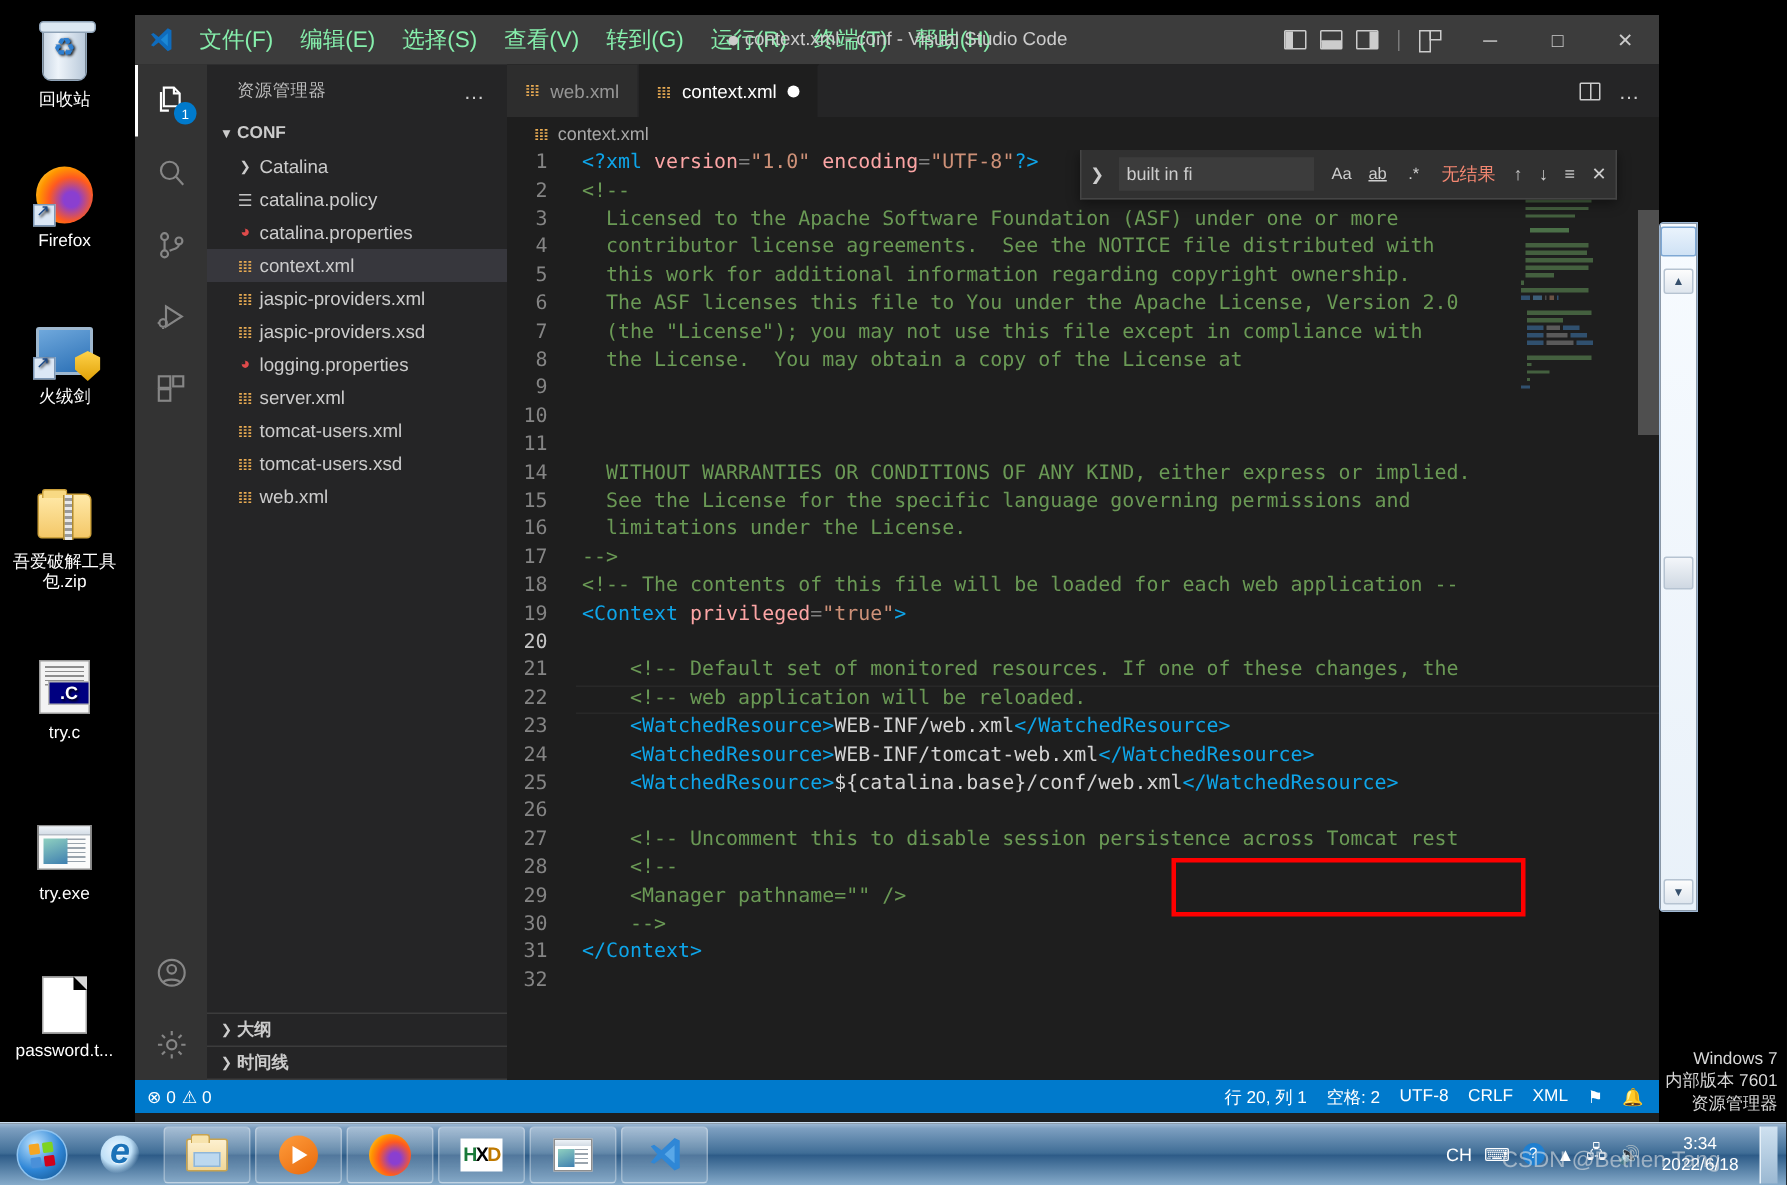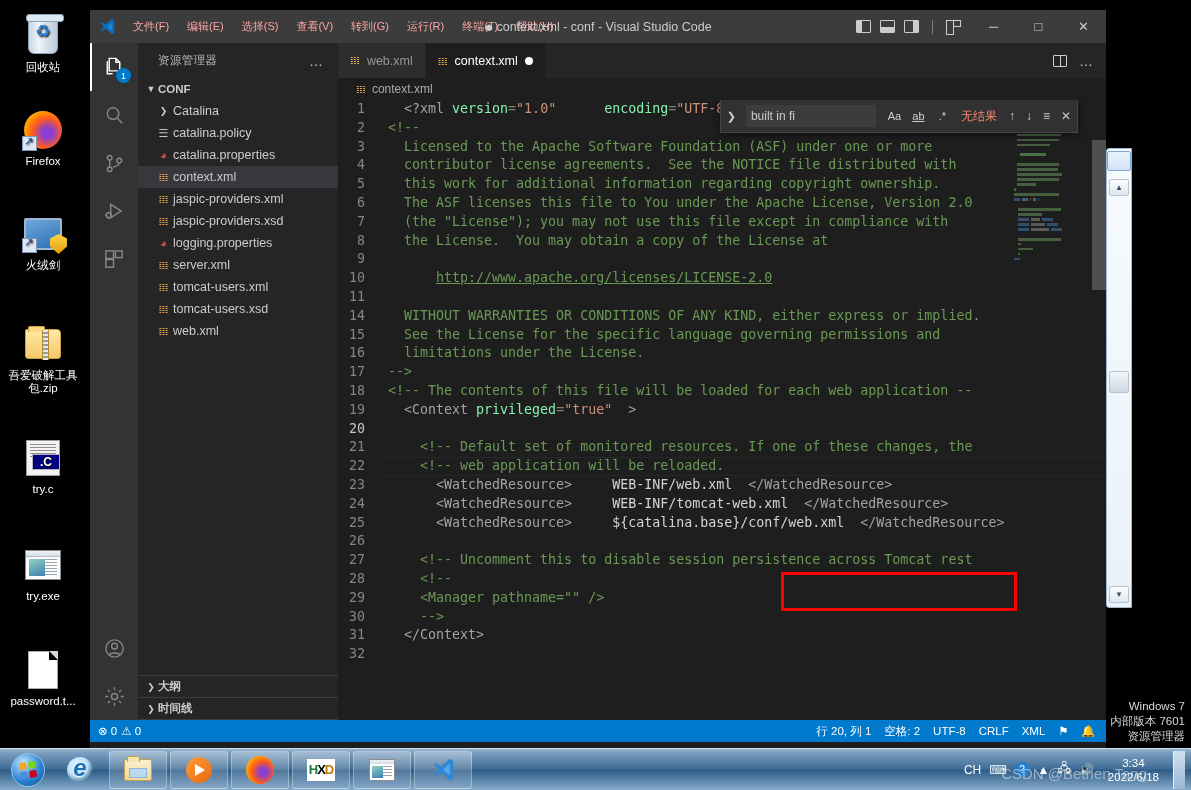--- a/index.html
+++ b/index.html
@@ -68,21 +68,21 @@
   .winexp .tabbtn { position:absolute; left:0px; top:2px; width:24px; height:20px;
                     background:linear-gradient(180deg,#eaf3fc,#cfe2f5); border:1px solid #7ea8d4; border-radius:2px; }
 
   
   .vscode { position:absolute; left:90px; top:10px; width:1016px; height:738px; background:#1e1e1e;
             font-family: "Liberation Sans", "DejaVu Sans", sans-serif; }
 
   .titlebar { height:33px; background:#3c3c3c; display:flex; align-items:center; color:#cccccc; font-size:12.5px; position:relative; }
   .vsc-logo { width:34px; display:flex; align-items:center; justify-content:center; }
   .menu { display:flex; align-items:center; }
-  .menu-item { padding:4px 9px; font-size:11px; color:#fca5a5; }
+  .menu-item { padding:4px 9px; font-size:15px; color:#86efac; }
   .title-center { position:absolute; left:0; right:0; text-align:center; font-size:12.5px; color:#cccccc; pointer-events:none; }
   .title-dot { color:#cccccc; font-size:15px; vertical-align:-1px; margin-right:3px; }
   .win-ctrl { margin-left:auto; display:flex; align-items:center; }
   .layout-icons { display:flex; align-items:center; gap:9px; padding-right:10px; }
   .li { width:15px; height:13px; border:1.4px solid #cccccc; border-radius:1px; position:relative; }
   .li.l:after { content:""; position:absolute; left:0; top:0; bottom:0; width:5px; background:#cccccc; }
   .li.b:after { content:""; position:absolute; left:0; right:0; bottom:0; height:4px; background:#cccccc; border-top:1.4px solid #cccccc; }
   .li.r:after { content:""; position:absolute; right:0; top:0; bottom:0; width:5px; background:#cccccc; }
   .li.panel { border:none; }
   .li.panel:before { content:""; position:absolute; left:0; top:0; width:6px; height:13px; border:1.4px solid #cccccc; }
@@ -142,27 +142,27 @@
   .fw-noresult { color:#f48771; font-size:12px; }
   .fw-nav { display:flex; align-items:center; gap:11px; color:#cccccc; font-size:12px; margin-left:6px; }
 
   .code { position:absolute; left:0; top:0; right:0; bottom:0;
           font-family:"DejaVu Sans Mono","Liberation Mono",monospace; font-size:13.3px; line-height:18.8px; }
   .cl { display:flex; height:18.8px; white-space:pre; }
   .gut { width:46px; text-align:right; padding-right:19px; color:#858585; flex:none; }
   .cl.cur .gut { color:#c6c6c6; }
   .txt { position:relative; padding-left:4px; }
 
-  .c-tag { color:#a3a3a3;margin-left:16px; }
-  .c-attr { color:#86efac; }
+  .c-tag { color:#0ea5e9; }
+  .c-attr { color:#fca5a5; }
   .c-str { color:#ce9178; }
   .c-com { color:#6a9955; }
   .c-punc { color:#808080; }
   .c-link { color:#6a9955; text-decoration:underline; }
-  .c-white { color:#d4d4d4;margin-left:40px; }
+  .c-white { color:#d4d4d4; }
 
   .curline { position:absolute; left:46px; right:0; height:18.8px; border-top:1px solid #282828; border-bottom:1px solid #282828; }
 
   .minimap { position:absolute; right:14px; top:0; width:78px; bottom:0; overflow:hidden; }
   .mm-line { height:3.6px; margin-bottom:1.4px; }
   .mm-seg { display:inline-block; height:2.3px; margin-right:2px; vertical-align:middle; }
 
   .vscroll { position:absolute; right:0; top:0; width:14px; bottom:0; background:transparent; }
   .vscroll .thumb { position:absolute; right:0; top:40px; width:14px; height:150px; background:#4f4f4f; }
 
@@ -489,21 +489,21 @@
           <div class="code" id="code">
               <div class="cl"><span class="gut">1</span><span class="txt"><span class="c-tag">&lt;?xml </span><span class="c-attr">version</span><span class="c-punc">=</span><span class="c-str">"1.0"</span><span class="c-white"> </span><span class="c-attr">encoding</span><span class="c-punc">=</span><span class="c-str">"UTF-8"</span><span class="c-tag">?&gt;</span></span></div>
               <div class="cl"><span class="gut">2</span><span class="txt"><span class="c-com">&lt;!--</span></span></div>
               <div class="cl"><span class="gut">3</span><span class="txt"><span class="c-com">  Licensed to the Apache Software Foundation (ASF) under one or more</span></span></div>
               <div class="cl"><span class="gut">4</span><span class="txt"><span class="c-com">  contributor license agreements.  See the NOTICE file distributed with</span></span></div>
               <div class="cl"><span class="gut">5</span><span class="txt"><span class="c-com">  this work for additional information regarding copyright ownership.</span></span></div>
               <div class="cl"><span class="gut">6</span><span class="txt"><span class="c-com">  The ASF licenses this file to You under the Apache License, Version 2.0</span></span></div>
               <div class="cl"><span class="gut">7</span><span class="txt"><span class="c-com">  (the "License"); you may not use this file except in compliance with</span></span></div>
               <div class="cl"><span class="gut">8</span><span class="txt"><span class="c-com">  the License.  You may obtain a copy of the License at</span></span></div>
               <div class="cl"><span class="gut">9</span><span class="txt"><span class="c-com"></span></span></div>
-              <div class="cl"><span class="gut">10</span><span class="txt"><span class="c-com">      </span><span class="c-link">http://www.apache.org/licenses/LICENSE-2.0</span></span></div>
+              <div class="cl"><span class="gut">10</span></div>
               <div class="cl"><span class="gut">11</span><span class="txt"><span class="c-com"></span></span></div>
               <div class="cl"><span class="gut">14</span><span class="txt"><span class="c-com">  WITHOUT WARRANTIES OR CONDITIONS OF ANY KIND, either express or implied.</span></span></div>
               <div class="cl"><span class="gut">15</span><span class="txt"><span class="c-com">  See the License for the specific language governing permissions and</span></span></div>
               <div class="cl"><span class="gut">16</span><span class="txt"><span class="c-com">  limitations under the License.</span></span></div>
               <div class="cl"><span class="gut">17</span><span class="txt"><span class="c-com">--&gt;</span></span></div>
               <div class="cl"><span class="gut">18</span><span class="txt"><span class="c-com">&lt;!-- The contents of this file will be loaded for each web application --</span></span></div>
               <div class="cl"><span class="gut">19</span><span class="txt"><span class="c-tag">&lt;Context </span><span class="c-attr">privileged</span><span class="c-punc">=</span><span class="c-str">"true"</span><span class="c-tag">&gt;</span></span></div>
               <div class="cl cur"><span class="gut">20</span><span class="txt"><span class="c-white"></span></span></div>
               <div class="cl"><span class="gut">21</span><span class="txt"><span class="c-com">    &lt;!-- Default set of monitored resources. If one of these changes, the</span></span></div>
               <div class="cl"><span class="gut">22</span><span class="txt"><span class="c-com">    &lt;!-- web application will be reloaded.</span></span></div>

